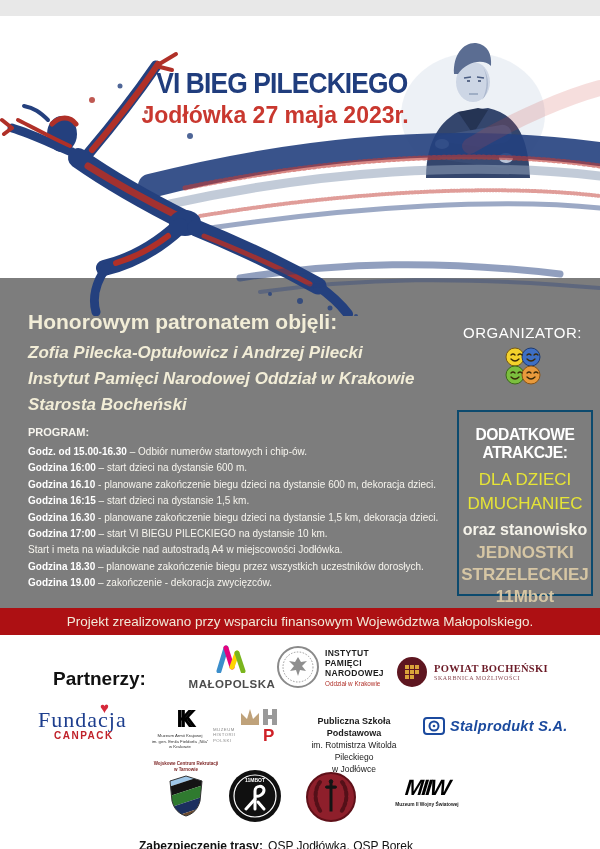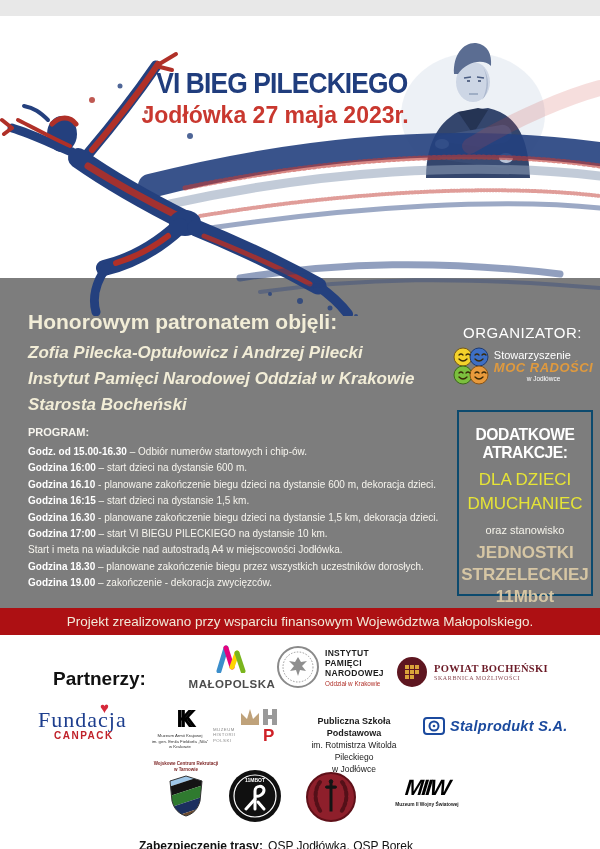--- a/index.html
+++ b/index.html
@@ -27,21 +27,21 @@
   .org-brand{color:#e09a3e;font-size:13px;font-weight:bold;font-style:italic;letter-spacing:.5px;line-height:14px;}
   .org-loc{color:#fff;font-size:6.5px;text-align:center;}
   .program{position:absolute;left:28px;top:148px;width:425px;color:#f7f5ee;}
   .program-h{font-size:11px;font-weight:bold;margin-bottom:6px;}
   .prog-line{font-size:10px;line-height:16.4px;white-space:nowrap;}
   .prog-line b{font-weight:bold;color:#ffffff;}
   .attractions{position:absolute;left:457px;top:132px;width:136px;height:186px;border:2px solid #0c4a6e;
                box-sizing:border-box;text-align:center;padding-top:14px;}
   .attr-h{color:#fff;font-size:17px;font-weight:bold;line-height:18px;letter-spacing:-.5px;transform:scaleX(.92);}
   .attr-y{color:#e6e436;font-size:17px;line-height:24px;margin-top:6px;}
-  .attr-w{color:#f5f3ea;font-size:11px;line-height:20px;margin-top:4px;}
+  .attr-w{color:#f5f3ea;font-size:16px;line-height:20px;margin-top:4px;font-weight:bold;}
   .attr-t{color:#d6c6a4;font-size:17px;font-weight:bold;line-height:22px;margin-top:2px;}
   
   .banner{position:absolute;left:0;top:592px;width:600px;height:27px;background:#ad1013;z-index:4;
           color:#f2ead9;font-size:13.5px;line-height:27px;text-align:center;}
   
   .footer{position:absolute;left:0;top:619px;width:600px;height:230px;background:#fff;z-index:2;}
   .partners-label{position:absolute;left:53px;top:33px;font-size:19px;font-weight:bold;color:#111;}
   .logo{position:absolute;}
   .malopolska{left:183px;top:8px;width:98px;text-align:center;}
   .malopolska .txt{font-size:11.5px;font-weight:600;color:#4c4c4c;letter-spacing:.5px;margin-top:1px;}
@@ -174,25 +174,20 @@
           <circle cx="27" cy="10" r="9" fill="#3e6fc4" stroke="#1d3a72" stroke-width="1"></circle>
           <circle cx="11" cy="28" r="9" fill="#7bbf3e" stroke="#3c6a18" stroke-width="1"></circle>
           <circle cx="27" cy="28" r="9" fill="#e89a3c" stroke="#8c5413" stroke-width="1"></circle>
           <g stroke="#3a2a08" stroke-width="1.3" fill="none" stroke-linecap="round">
             <path d="M7,8 q2,-2 4,0 M14,8 q2,-2 4,0 M7,12 q4,4 8,0"></path>
             <path d="M23,8 q2,-2 4,0 M30,8 q2,-2 4,0 M23,12 q4,4 8,0"></path>
             <path d="M7,26 q2,-2 4,0 M14,26 q2,-2 4,0 M7,30 q4,4 8,0"></path>
             <path d="M23,26 q2,-2 4,0 M30,26 q2,-2 4,0 M23,30 q4,4 8,0"></path>
           </g>
         </svg>
-        <div class="org-texts">
-          <div class="org-name">Stowarzyszenie</div>
-          <div class="org-brand">MOC RADOŚCI</div>
-          <div class="org-loc">w Jodłówce</div>
-        </div>
       </div>
     </div>
 
     <div class="program">
       <div class="program-h">PROGRAM:</div>
       <div class="prog-line"><b>Godz. od 15.00-16.30</b><span> – Odbiór numerów startowych i chip-ów.</span></div>
       <div class="prog-line"><b>Godzina 16:00</b><span> – start dzieci na dystansie 600 m.</span></div>
       <div class="prog-line"><b>Godzina 16.10</b><span> - planowane zakończenie biegu dzieci na dystansie 600 m, dekoracja dzieci.</span></div>
       <div class="prog-line"><b>Godzina 16:15</b><span> – start dzieci na dystansie 1,5 km.</span></div>
       <div class="prog-line"><b>Godzina 16.30</b><span> - planowane zakończenie biegu dzieci na dystansie 1,5 km, dekoracja dzieci.</span></div>

